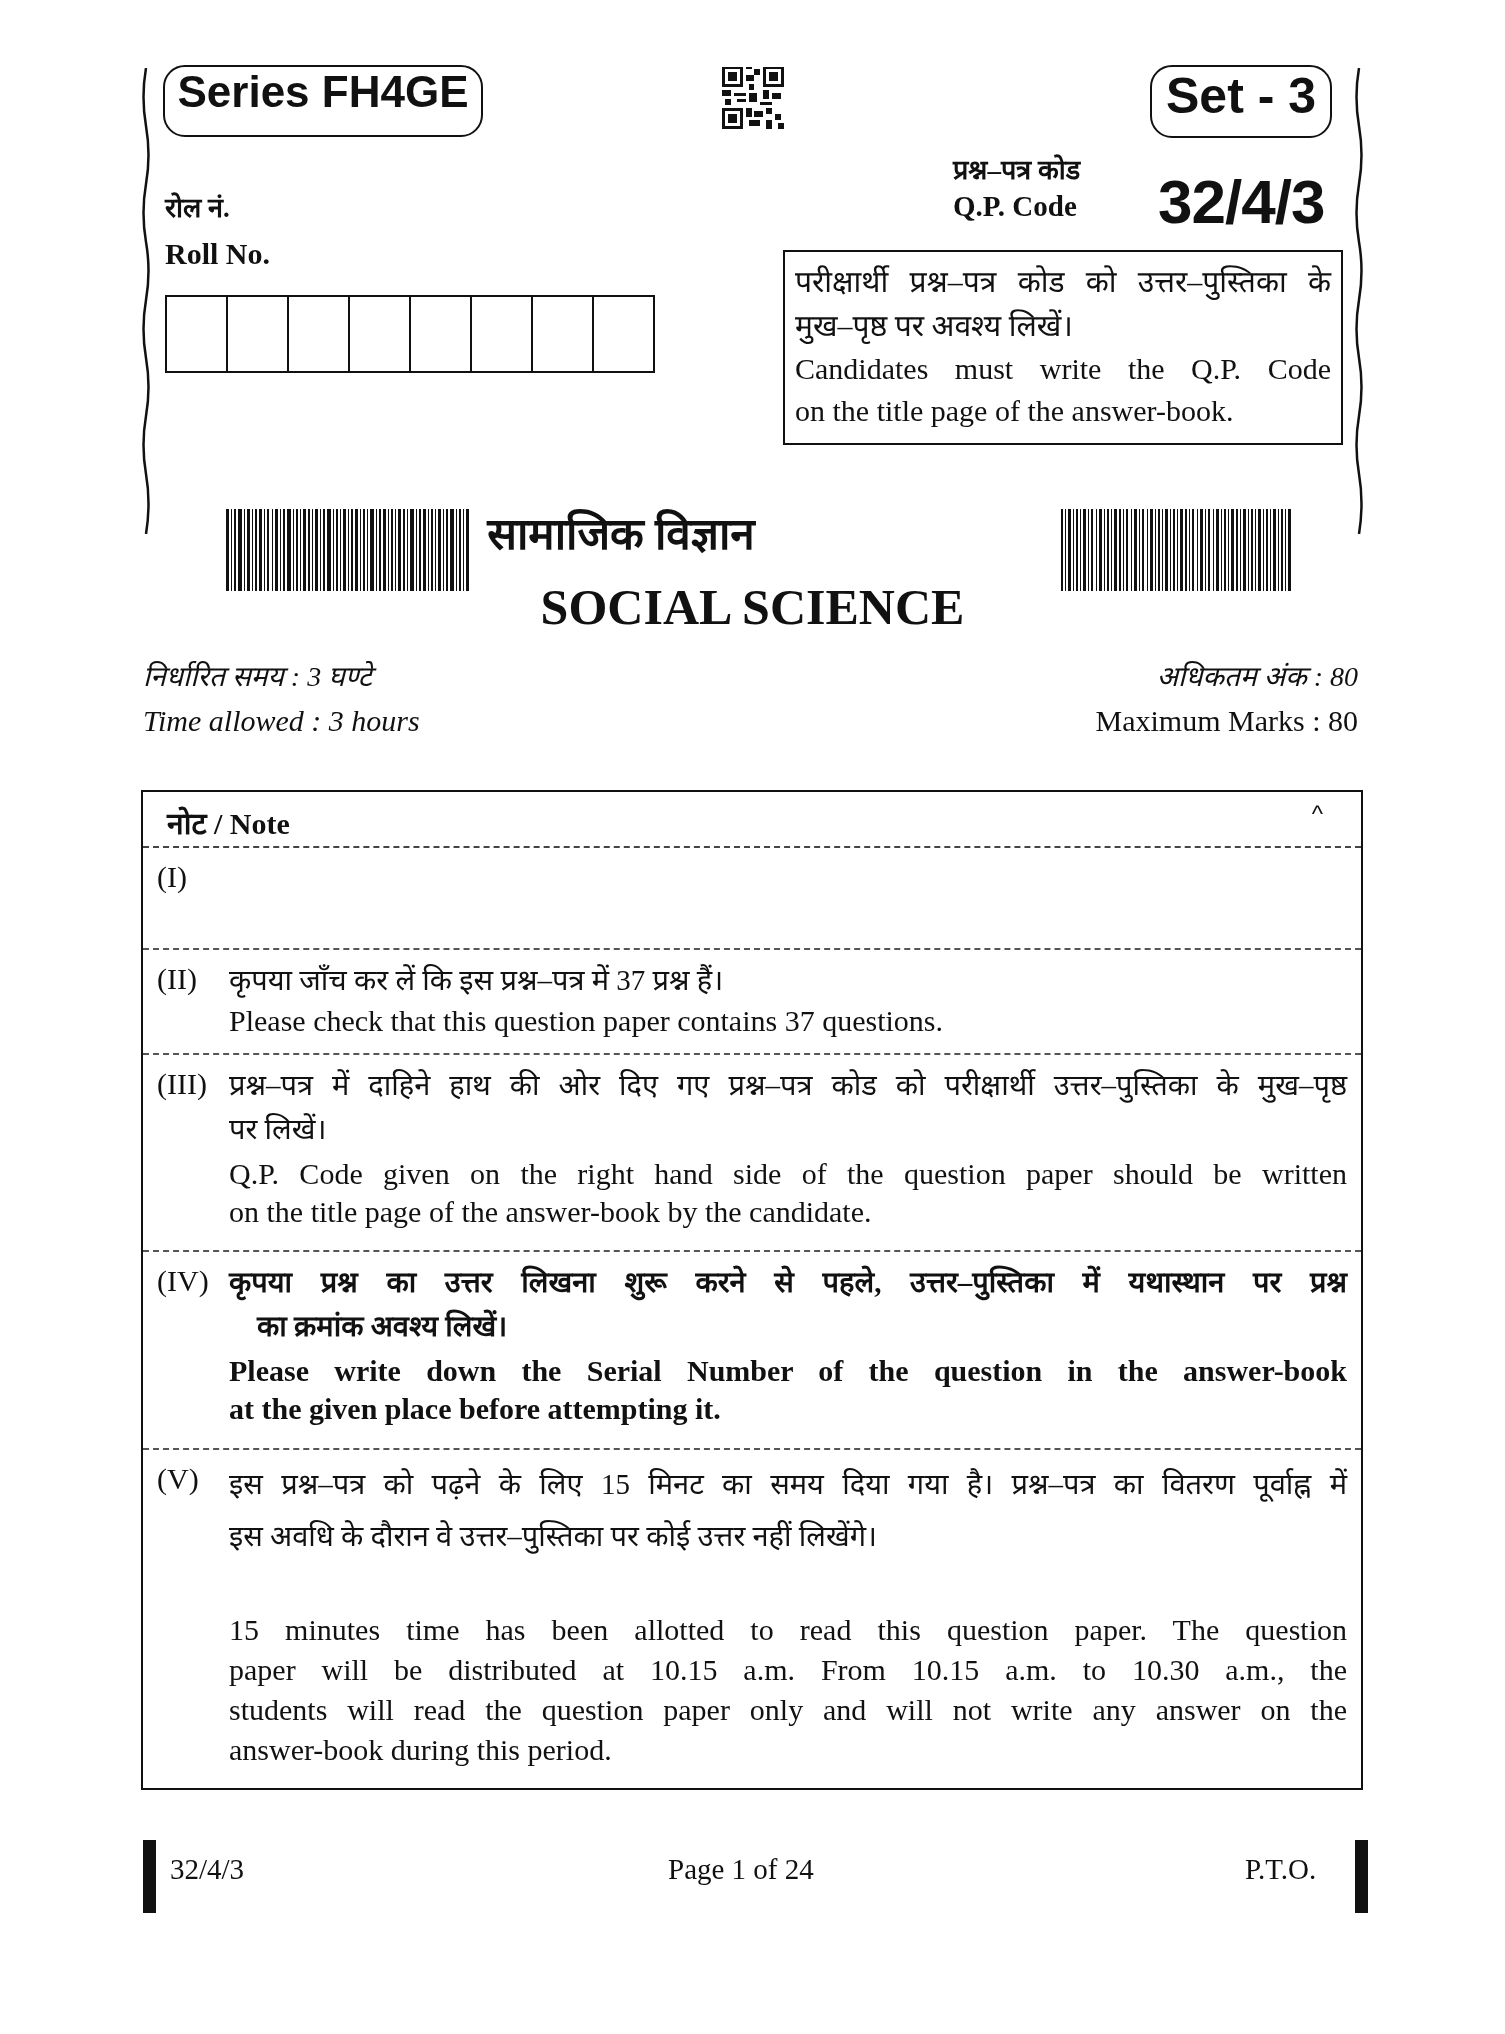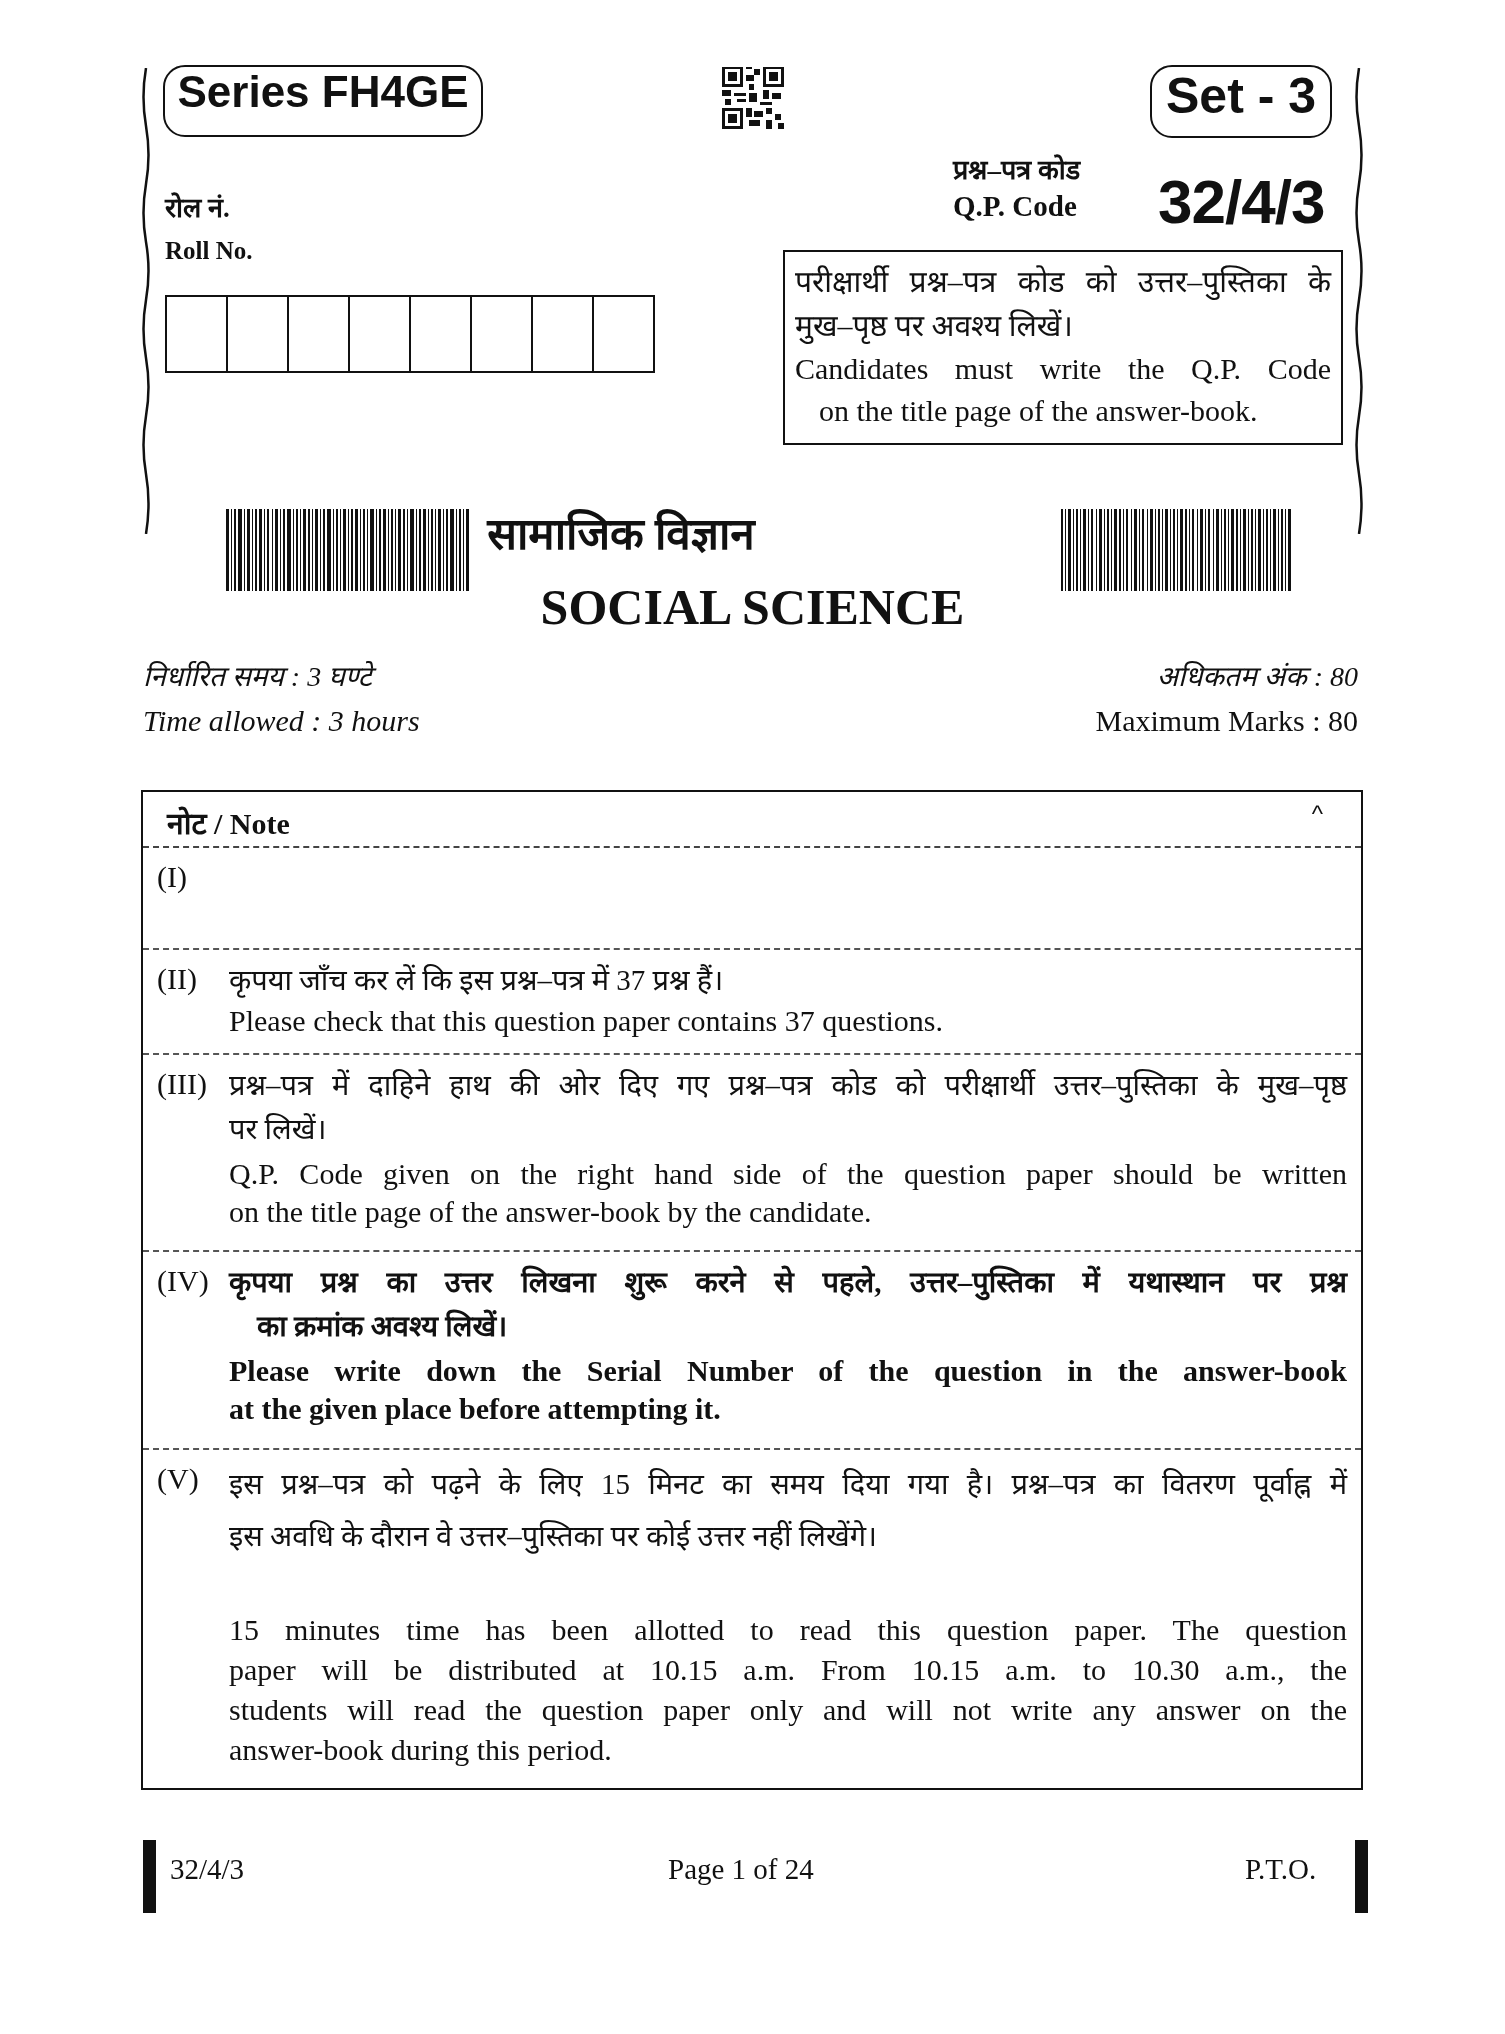--- a/index.html
+++ b/index.html
@@ -16,28 +16,28 @@
   .series-box { left: 163px; top: 65px; width: 320px; height: 72px; font-size: 44px; }
   .set-box { left: 1150px; top: 65px; width: 182px; height: 73px; font-size: 50px; }
 
   .qr { position: absolute; left: 722px; top: 65px; width: 62px; height: 65px; }
 
   .qp-hindi { left: 953px; top: 150px; font-size: 27px; font-weight: bold; }
   .qp-en { left: 953px; top: 190px; font-size: 29px; font-weight: bold; }
   .qp-code { left: 1158px; top: 166px; font-size: 62px; font-weight: bold; letter-spacing: -1px; }
 
   .roll-hindi { left: 165px; top: 188px; font-size: 27px; font-weight: bold; }
-  .roll-en { left: 165px; top: 237px; font-size: 25px; font-weight: bold; }
+  .roll-en { left: 165px; top: 237px; font-size: 30px; font-weight: bold; }
   .roll-boxes { position: absolute; left: 165px; top: 295px; width: 490px; height: 78px; display: flex; border: 2px solid #111; box-sizing: border-box; }
   .roll-boxes .cell { flex: 1; border-right: 2px solid #111; }
   .roll-boxes .cell:last-child { border-right: none; }
 
   .instr-box { position: absolute; left: 783px; top: 250px; width: 560px; height: 195px; border: 2px solid #111; box-sizing: border-box; padding: 8px 10px 0 10px; font-size: 30px; line-height: 44px; }
   .instr-box .en { line-height: 42px; font-size: 30px; text-align: justify; text-align-last: justify; }
-  .instr-box .en.last { text-align-last: left; margin-left: 24px; }
+  .instr-box .en.last { text-align-last: left; }
   .instr-box .hi { text-align: justify; }
 
   .barcode { position: absolute; top: 509px; height: 82px; }
   .barcode-left { left: 226px; width: 245px; }
   .barcode-right { left: 1061px; width: 231px; }
 
   .title-hi { left: 0; width: 1242px; top: 502px; text-align: center; font-size: 44px; font-weight: bold; }
   .title-en { left: 0; width: 1505px; top: 578px; text-align: center; font-size: 50px; font-weight: bold; }
 
   .time-hi { left: 143px; top: 656px; font-size: 28px; font-style: italic; }

